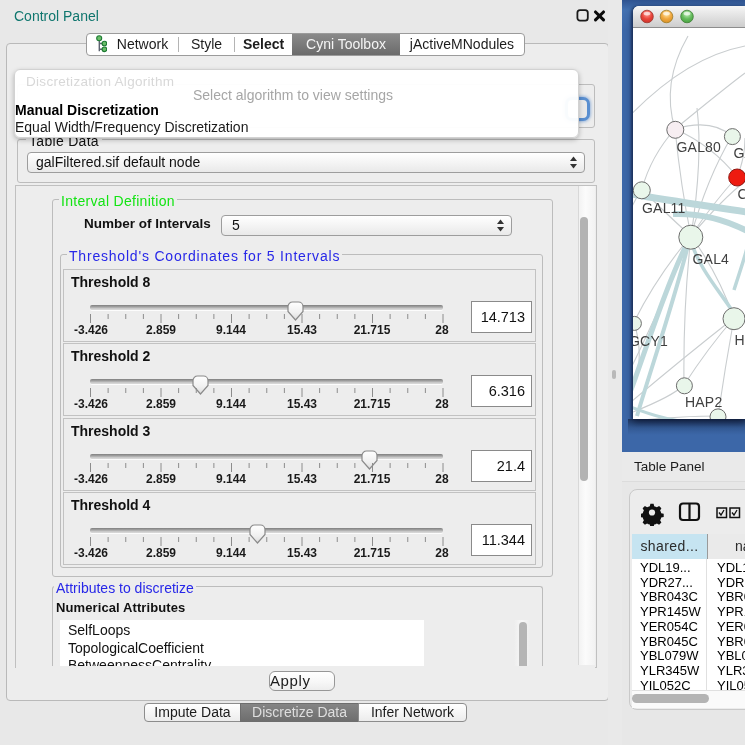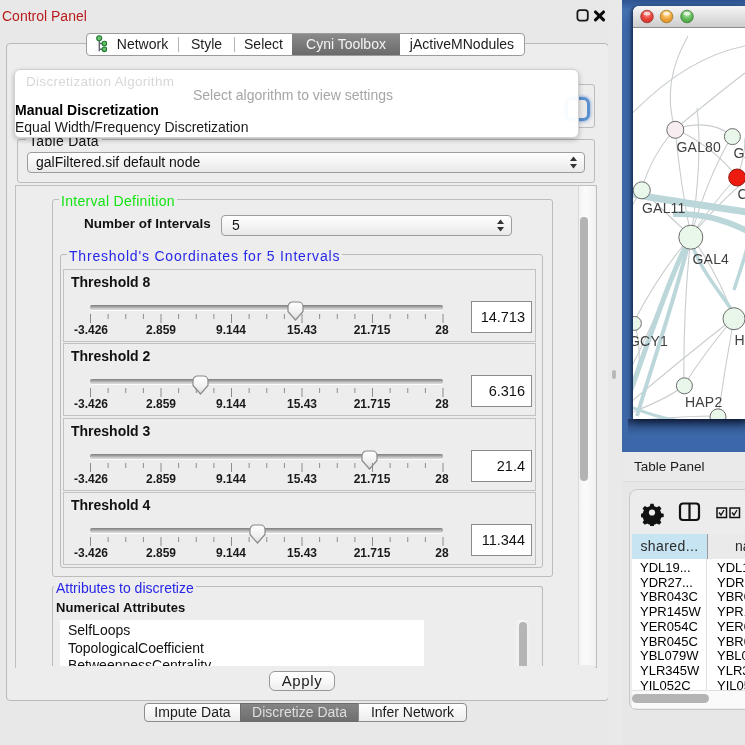--- a/index.html
+++ b/index.html
@@ -19,21 +19,21 @@
   .vbox{position:absolute;left:407px;top:31px;width:53px;height:30px;background:#fff;
         border:1px solid #8a8a8a;font-size:14.5px;color:#111;text-align:right;
         line-height:30px;padding-right:6px;}
   .ticklbl{position:absolute;top:53px;font-size:12px;font-weight:bold;color:#1a1a1a;
            transform:translateX(-50%);}
   .thumb{position:absolute;top:31px;}
 </style>
 </head>
 <body>
 
-<div class="abs" style="left:2px;top:8px;font-size:14px;color:#b91c1c;">Control Panel</div>
+<div class="abs" style="left:14px;top:8px;font-size:14px;color:#0f766e;">Control Panel</div>
 <svg class="abs" style="left:576px;top:8px;" width="38" height="15" viewBox="0 0 38 15">
   <rect x="1.4" y="2.2" width="10.4" height="10.4" rx="2.6" fill="none" stroke="#1a1a1a" stroke-width="1.8"></rect>
   <path d="M19.5,4 L27.5,11.8 M27.5,4 L19.5,11.8" stroke="#0a0a0a" stroke-width="3.1" stroke-linecap="round"></path>
 </svg>
 
 <div class="abs" style="left:6px;top:43px;width:601px;height:656px;background:#ededed;
      border:1px solid #b9b9b9;border-radius:4px;"></div>
 
 <div class="abs" style="left:86px;top:33px;width:437px;height:21px;background:#fff;
      border:1px solid #9b9b9b;border-radius:4px;overflow:hidden;font-size:14px;color:#1c1c1c;">
@@ -41,21 +41,21 @@
     <span style="padding-left:20px;">Network</span></div>
   <svg style="position:absolute;left:7px;top:0px;" width="13" height="19" viewBox="0 0 13 19">
     <path d="M5.3,6 V17.3 M5.3,9.5 H9.5 M5.3,15.3 H9.5" stroke="#5c6370" stroke-width="1.4" fill="none"></path>
     <circle cx="5.2" cy="4.3" r="2.5" fill="#6abf69" stroke="#1e7b34" stroke-width="1.1"></circle>
     <circle cx="10.4" cy="9.5" r="2.3" fill="#6abf69" stroke="#1e7b34" stroke-width="1.1"></circle>
     <circle cx="10.4" cy="15.3" r="2.3" fill="#6abf69" stroke="#1e7b34" stroke-width="1.1"></circle>
   </svg>
   <div style="position:absolute;left:91px;top:3px;width:1px;height:15px;background:#b4b4b4;"></div>
   <div style="position:absolute;left:92px;top:0;width:55px;height:21px;text-align:center;line-height:21px;">Style</div>
   <div style="position:absolute;left:147px;top:3px;width:1px;height:15px;background:#b4b4b4;"></div>
-  <div style="position:absolute;left:148px;top:0;width:57px;height:21px;text-align:center;line-height:21px;">Select</div>
+  <div style="position:absolute;left:148px;top:0;width:57px;height:21px;text-align:center;line-height:21px;font-weight:bold;">Select</div>
   <div style="position:absolute;left:205px;top:0;width:108px;height:21px;text-align:center;line-height:21px;
        background:linear-gradient(#8a8a8a,#6b6b6b);color:#f4f4f4;">Cyni Toolbox</div>
   <div style="position:absolute;left:313px;top:0;width:124px;height:21px;text-align:center;line-height:21px;">jActiveMNodules</div>
 </div>
 
 <div class="groupbox" style="left:17px;top:84px;width:576px;height:42px;"></div>
 <div class="abs" style="left:565px;top:97px;width:19px;height:18px;border-radius:7px;
      border:3px solid #5a8fd0;box-shadow:0 0 3px 1px rgba(90,140,205,.55);background:#e9e9e9;"></div>
 
 <div class="groupbox" style="left:17px;top:139px;width:576px;height:42px;"></div>
@@ -194,21 +194,21 @@
 <div class="abs" style="left:56px;top:600px;font-size:13px;font-weight:bold;color:#111;letter-spacing:0.1px;">Numerical Attributes</div>
 <div class="abs" style="left:60px;top:620px;width:364px;height:46px;background:#fff;overflow:hidden;font-size:14px;color:#111;">
   <div style="padding:2px 0 0 8px;line-height:17.6px;">SelfLoops<br>TopologicalCoefficient<br>BetweennessCentrality</div>
 </div>
 <div class="abs" style="left:514px;top:620px;width:16px;height:46px;background:linear-gradient(to right,#ededed,#f8f8f8 50%,#ededed);"></div>
 <div class="abs" style="left:519px;top:622px;width:8px;height:44px;background:#b5b5b5;border-radius:4px 4px 0 0;"></div>
 
 <div class="abs" style="left:16px;top:666px;width:579px;height:33px;background:#ededed;"></div>
 
 <div class="abs" style="left:269px;top:671px;width:64px;height:18px;background:linear-gradient(#ffffff,#f7f7f7 55%,#ededed);
-     border:1px solid #979797;border-radius:6px;font-size:15px;letter-spacing:0.6px;color:#1c1c1c;text-align:center;line-height:18px;">Apply</div>
+     border:1px solid #979797;border-radius:6px;font-size:15px;letter-spacing:0.6px;color:#1c1c1c;line-height:18px;">Apply</div>
 
 <div class="abs" style="left:144px;top:703px;width:322px;height:19px;font-size:14px;">
   <div style="position:absolute;left:0;top:0;width:95px;height:17px;border:1px solid #8c8c8c;border-radius:4px 0 0 4px;
        background:linear-gradient(#ffffff,#ececec);text-align:center;line-height:17px;color:#1c1c1c;">Impute Data</div>
   <div style="position:absolute;left:96px;top:0;width:117px;height:17px;border:1px solid #6d6d6d;
        background:linear-gradient(#858585,#6e6e6e);text-align:center;line-height:17px;color:#dedede;">Discretize Data</div>
   <div style="position:absolute;left:214px;top:0;width:107px;height:17px;border:1px solid #8c8c8c;border-radius:0 4px 4px 0;
        background:linear-gradient(#ffffff,#ececec);text-align:center;line-height:17px;color:#1c1c1c;">Infer Network</div>
 </div>
 

